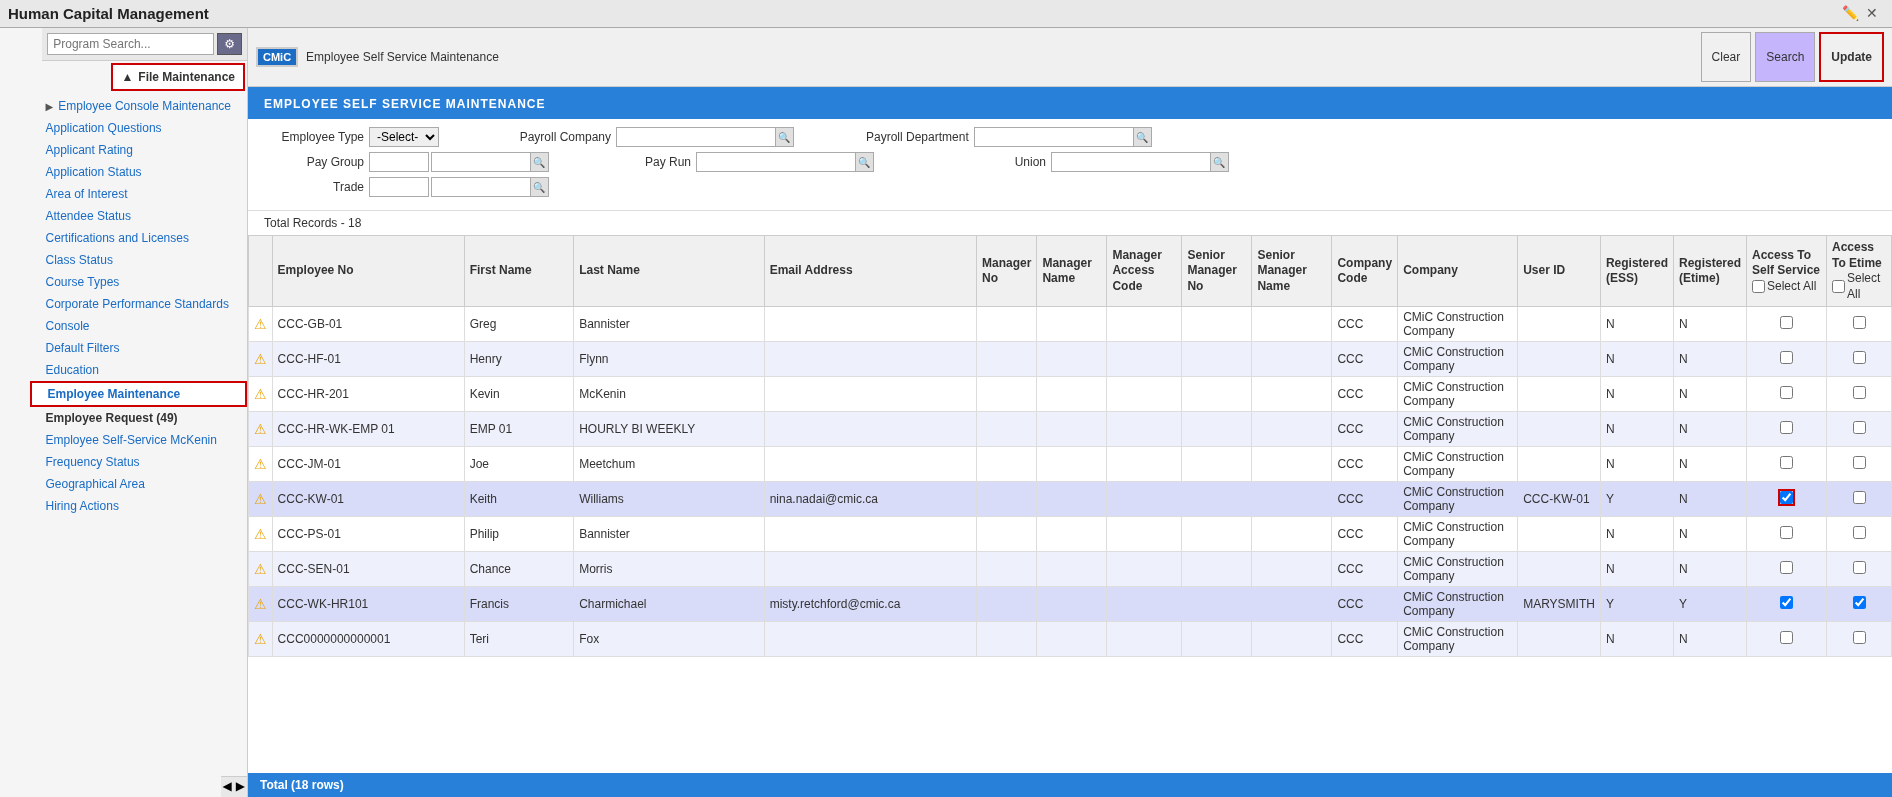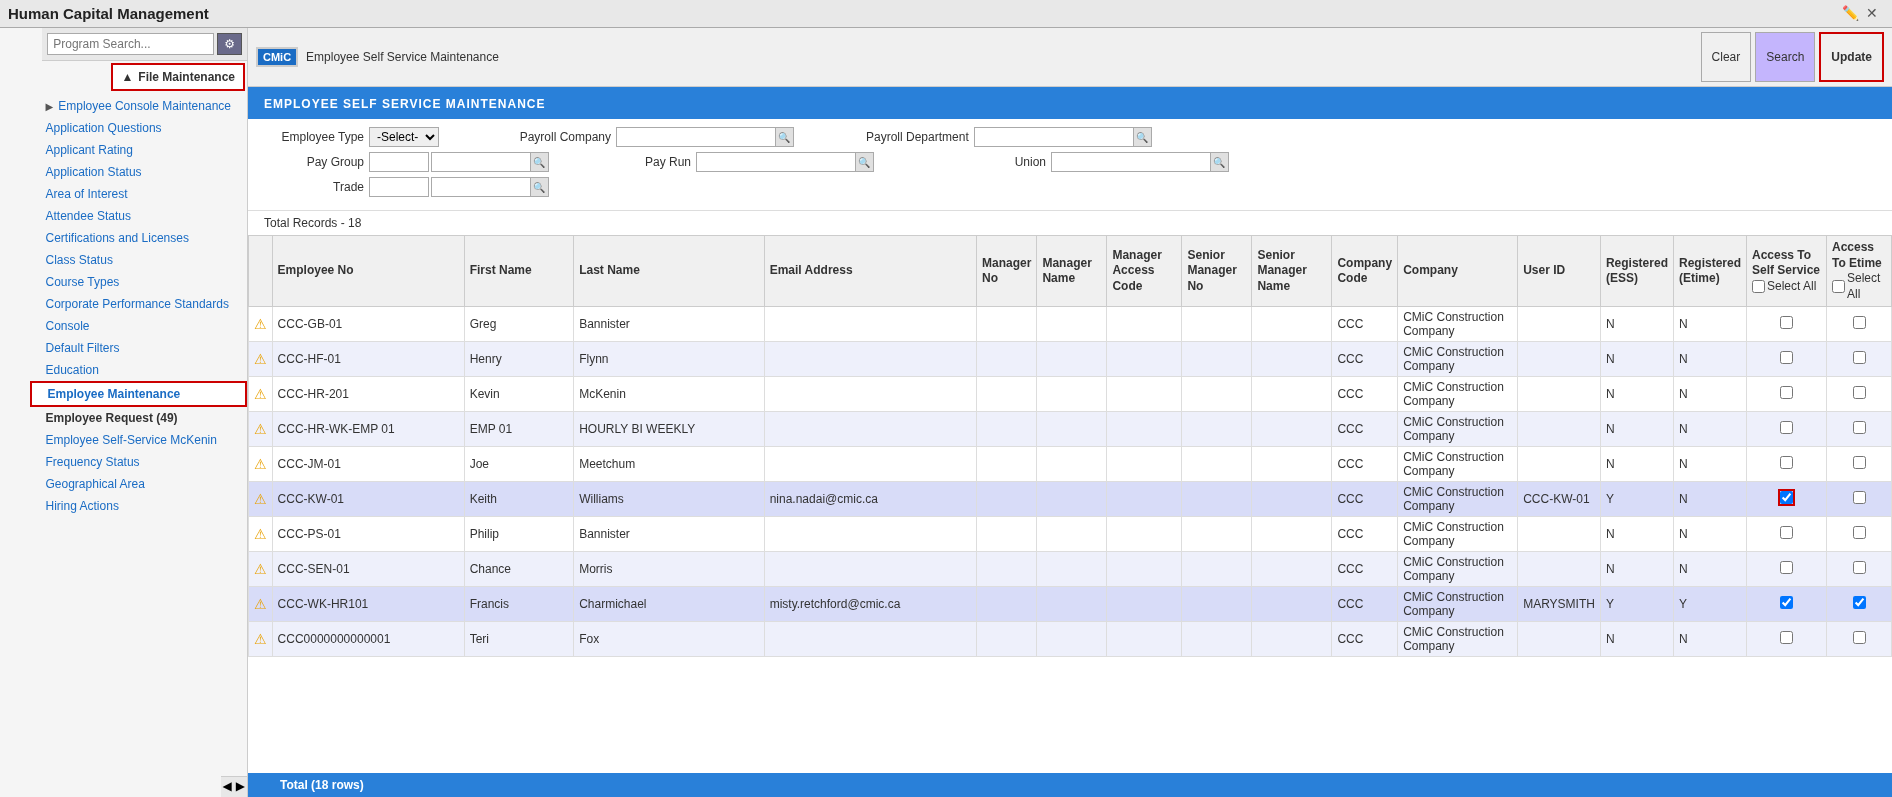--- a/index.html
+++ b/index.html
@@ -254,21 +254,21 @@
       vertical-align: middle;
       color: #333;
       font-size: 12px;
     }
     input[type="checkbox"] { cursor: pointer; width: 13px; height: 13px; }
 
     
     .table-footer {
       background: #2980d9;
       color: white;
-      padding: 5px 32px;
+      padding: 5px 12px;
       font-weight: bold;
       font-size: 12px;
     }
 
     
     ::-webkit-scrollbar { width: 10px; height: 10px; }
     ::-webkit-scrollbar-track { background: #e0e0e0; }
     ::-webkit-scrollbar-thumb { background: #aaa; }
 
     .select-all-row { font-size: 10px; }

